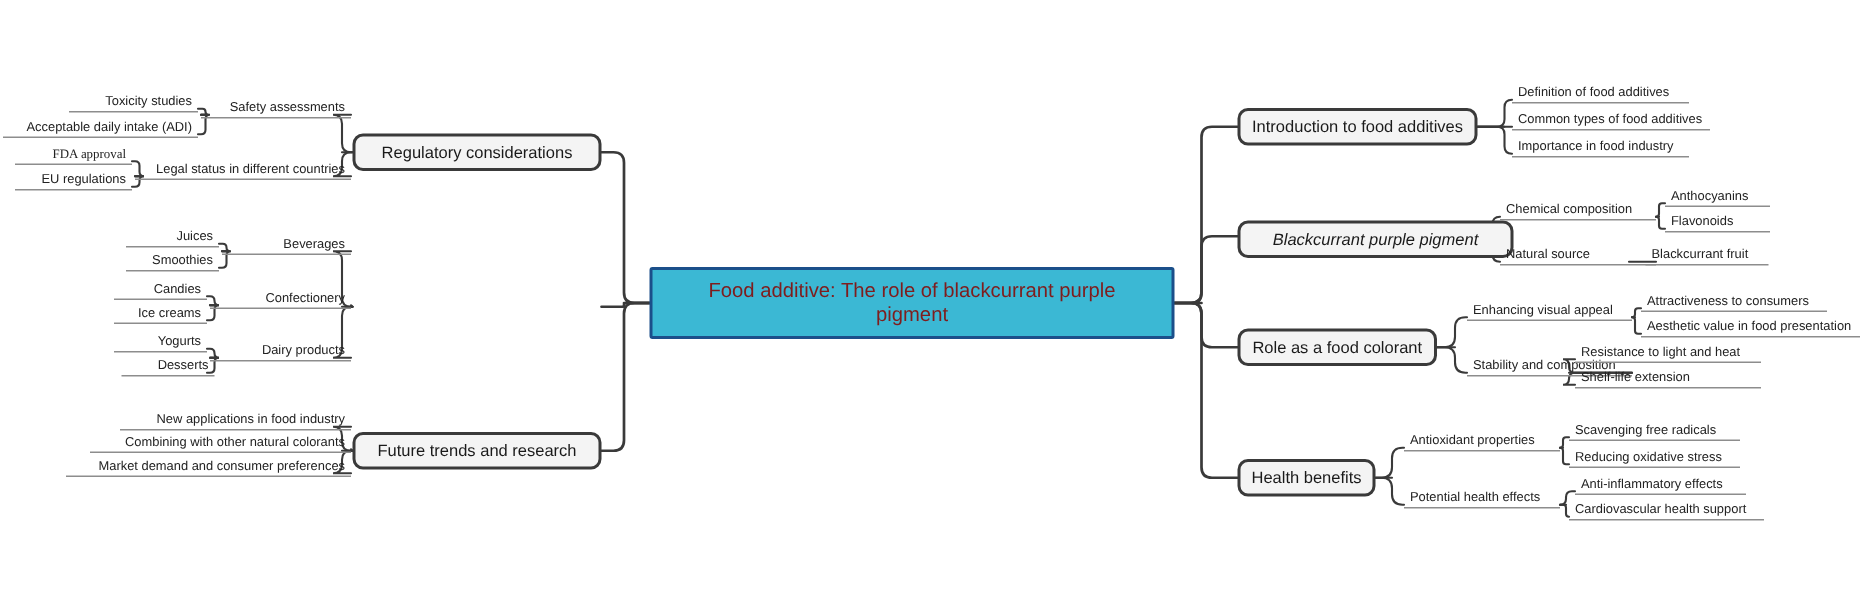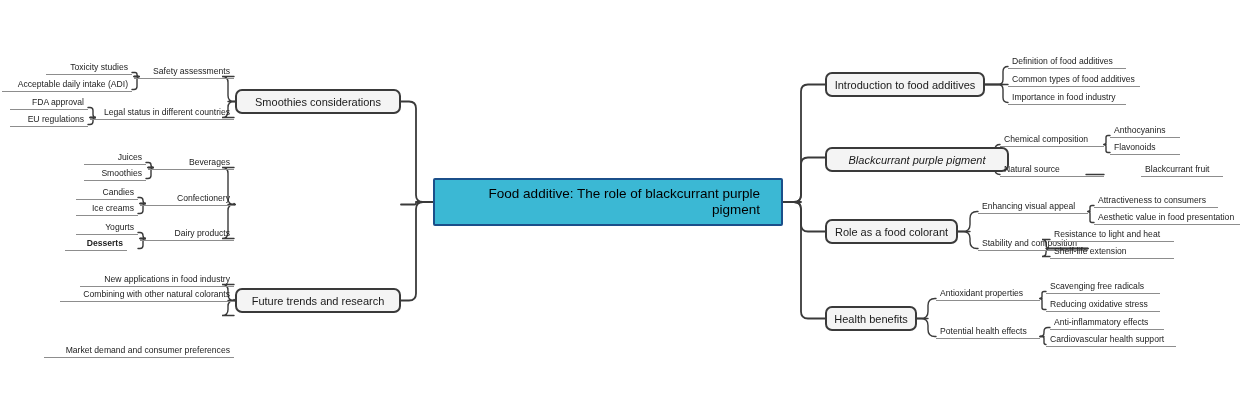--- a/index.html
+++ b/index.html
@@ -2,22 +2,22 @@
 <html><head>
 <meta charset="utf-8">
 <style>
   html,body{margin:0;padding:0;background:#ffffff;}
   #canvas{position:relative;width:1240px;height:400px;background:#ffffff;
           font-family:"Liberation Sans","DejaVu Sans",sans-serif;overflow:hidden;}
   #wires{position:absolute;left:0;top:0;width:1240px;height:400px;}
 
   
   .center-node{position:absolute;box-sizing:border-box;display:flex;
-    align-items:center;justify-content:center;text-align:right;
-    background:#3bb8d4;border:2px solid #1b4f8a;color:#000000;
+    align-items:center;justify-content:center;text-align:center;
+    background:#3bb8d4;border:2px solid #1b4f8a;color:#7f1d1d;
     font-size:13.5px;line-height:16px;padding:4px 21px;border-radius:2px;}
 
   
   .l1-node{position:absolute;box-sizing:border-box;display:flex;
     align-items:center;justify-content:center;text-align:center;
     background:#f4f4f4;border:2px solid #3a3a3a;color:#1a1a1a;
     font-size:11px;border-radius:7px;padding:0 8px;white-space:nowrap;}
 
   
   .txt-node{position:absolute;box-sizing:border-box;
@@ -92,61 +92,61 @@
       <path d="M 1040 298.5 L 1042 298.5" fill="none" stroke="#3a3a3a" stroke-width="1.4" stroke-linecap="round"></path>
       <path d="M 1040 298.5 L 1040 298.5 Q 1042 298.5 1042 296.5 L 1042 293.5 Q 1042 291.5 1044 291.5 L 1046 291.5" fill="none" stroke="#3a3a3a" stroke-width="1.4" stroke-linecap="round"></path>
       <path d="M 1040 298.5 L 1040 298.5 Q 1042 298.5 1042 300.5 L 1042 307.5 Q 1042 309.5 1044 309.5 L 1046 309.5" fill="none" stroke="#3a3a3a" stroke-width="1.4" stroke-linecap="round"></path>
       <path d="M 1040 336.5 L 1044 336.5" fill="none" stroke="#3a3a3a" stroke-width="1.4" stroke-linecap="round"></path>
       <path d="M 1040 336.5 L 1040 336.5 Q 1044 336.5 1044 332.5 L 1044 331.5 Q 1044 327.5 1048 327.5 L 1050 327.5" fill="none" stroke="#3a3a3a" stroke-width="1.4" stroke-linecap="round"></path>
       <path d="M 1040 336.5 L 1042 336.5 Q 1044 336.5 1044 338.5 L 1044 342.5 Q 1044 344.5 1046 344.5 L 1046 344.5" fill="none" stroke="#3a3a3a" stroke-width="1.4" stroke-linecap="round"></path>
     </svg>
 
   <div class="center-node" style="left:433px;top:178px;width:350px;height:48px;">Food additive: The role of blackcurrant purple pigment</div>
 
-  <div class="l1-node" style="left:235px;top:89px;width:166px;height:25px;">Smoothies considerations</div>
+  <div class="l1-node" style="left:235px;top:89px;width:166px;height:25px;">Regulatory considerations</div>
   <div class="l1-node" style="left:235px;top:288px;width:166px;height:25px;">Future trends and research</div>
 
   <div class="txt-node left" style="left:134px;top:66px;width:100px;">Safety assessments</div>
   <div class="txt-node left" style="left:90px;top:107px;width:144px;">Legal status in different countries</div>
 
   <div class="txt-node left" style="left:46px;top:62px;width:86px;">Toxicity studies</div>
   <div class="txt-node left" style="left:2px;top:79px;width:130px;">Acceptable daily intake (ADI)</div>
-  <div class="txt-node left" style="left:10px;top:97px;width:78px;">FDA approval</div>
+  <div class="txt-node left" style="left:10px;top:97px;width:78px;font-family:Liberation Serif, serif;">FDA approval</div>
   <div class="txt-node left" style="left:10px;top:114px;width:78px;">EU regulations</div>
 
   <div class="txt-node left" style="left:148px;top:157px;width:86px;">Beverages</div>
   <div class="txt-node left" style="left:140px;top:193px;width:94px;">Confectionery</div>
   <div class="txt-node left" style="left:140px;top:228px;width:94px;">Dairy products</div>
 
   <div class="txt-node left" style="left:84px;top:152px;width:62px;">Juices</div>
   <div class="txt-node left" style="left:84px;top:168px;width:62px;">Smoothies</div>
   <div class="txt-node left" style="left:76px;top:187px;width:62px;">Candies</div>
   <div class="txt-node left" style="left:76px;top:203px;width:62px;">Ice creams</div>
   <div class="txt-node left" style="left:76px;top:222px;width:62px;">Yogurts</div>
-  <div class="txt-node left" style="left:65px;top:238px;width:62px;font-weight:bold;">Desserts</div>
+  <div class="txt-node left" style="left:81px;top:238px;width:62px;">Desserts</div>
 
   <div class="txt-node left" style="left:80px;top:274px;width:154px;">New applications in food industry</div>
   <div class="txt-node left" style="left:60px;top:289px;width:174px;">Combining with other natural colorants</div>
-  <div class="txt-node left" style="left:44px;top:305px;width:190px;margin-top:40px;">Market demand and consumer preferences</div>
+  <div class="txt-node left" style="left:44px;top:305px;width:190px;">Market demand and consumer preferences</div>
 
   <div class="l1-node" style="left:825px;top:72px;width:160px;height:25px;">Introduction to food additives</div>
   <div class="l1-node" style="left:825px;top:147px;width:184px;height:25px;font-style:italic;">Blackcurrant purple pigment</div>
   <div class="l1-node" style="left:825px;top:219px;width:133px;height:25px;">Role as a food colorant</div>
   <div class="l1-node" style="left:825px;top:306px;width:92px;height:25px;">Health benefits</div>
 
   <div class="txt-node right" style="left:1008px;top:56px;width:118px;">Definition of food additives</div>
   <div class="txt-node right" style="left:1008px;top:74px;width:132px;">Common types of food additives</div>
   <div class="txt-node right" style="left:1008px;top:92px;width:118px;">Importance in food industry</div>
 
   <div class="txt-node right" style="left:1000px;top:134px;width:104px;">Chemical composition</div>
   <div class="txt-node right" style="left:1000px;top:164px;width:104px;">Natural source</div>
 
   <div class="txt-node right" style="left:1110px;top:125px;width:70px;">Anthocyanins</div>
   <div class="txt-node right" style="left:1110px;top:142px;width:70px;">Flavonoids</div>
-  <div class="txt-node right" style="left:1141px;top:164px;width:82px;">Blackcurrant fruit</div>
+  <div class="txt-node right" style="left:1097px;top:164px;width:82px;">Blackcurrant fruit</div>
 
   <div class="txt-node right" style="left:978px;top:201px;width:110px;">Enhancing visual appeal</div>
   <div class="txt-node right" style="left:978px;top:238px;width:110px;">Stability and composition</div>
 
   <div class="txt-node right" style="left:1094px;top:195px;width:124px;">Attractiveness to consumers</div>
   <div class="txt-node right" style="left:1094px;top:212px;width:146px;">Aesthetic value in food presentation</div>
   <div class="txt-node right" style="left:1050px;top:229px;width:124px;">Resistance to light and heat</div>
   <div class="txt-node right" style="left:1050px;top:246px;width:124px;">Shelf-life extension</div>
 
   <div class="txt-node right" style="left:936px;top:288px;width:104px;">Antioxidant properties</div>

